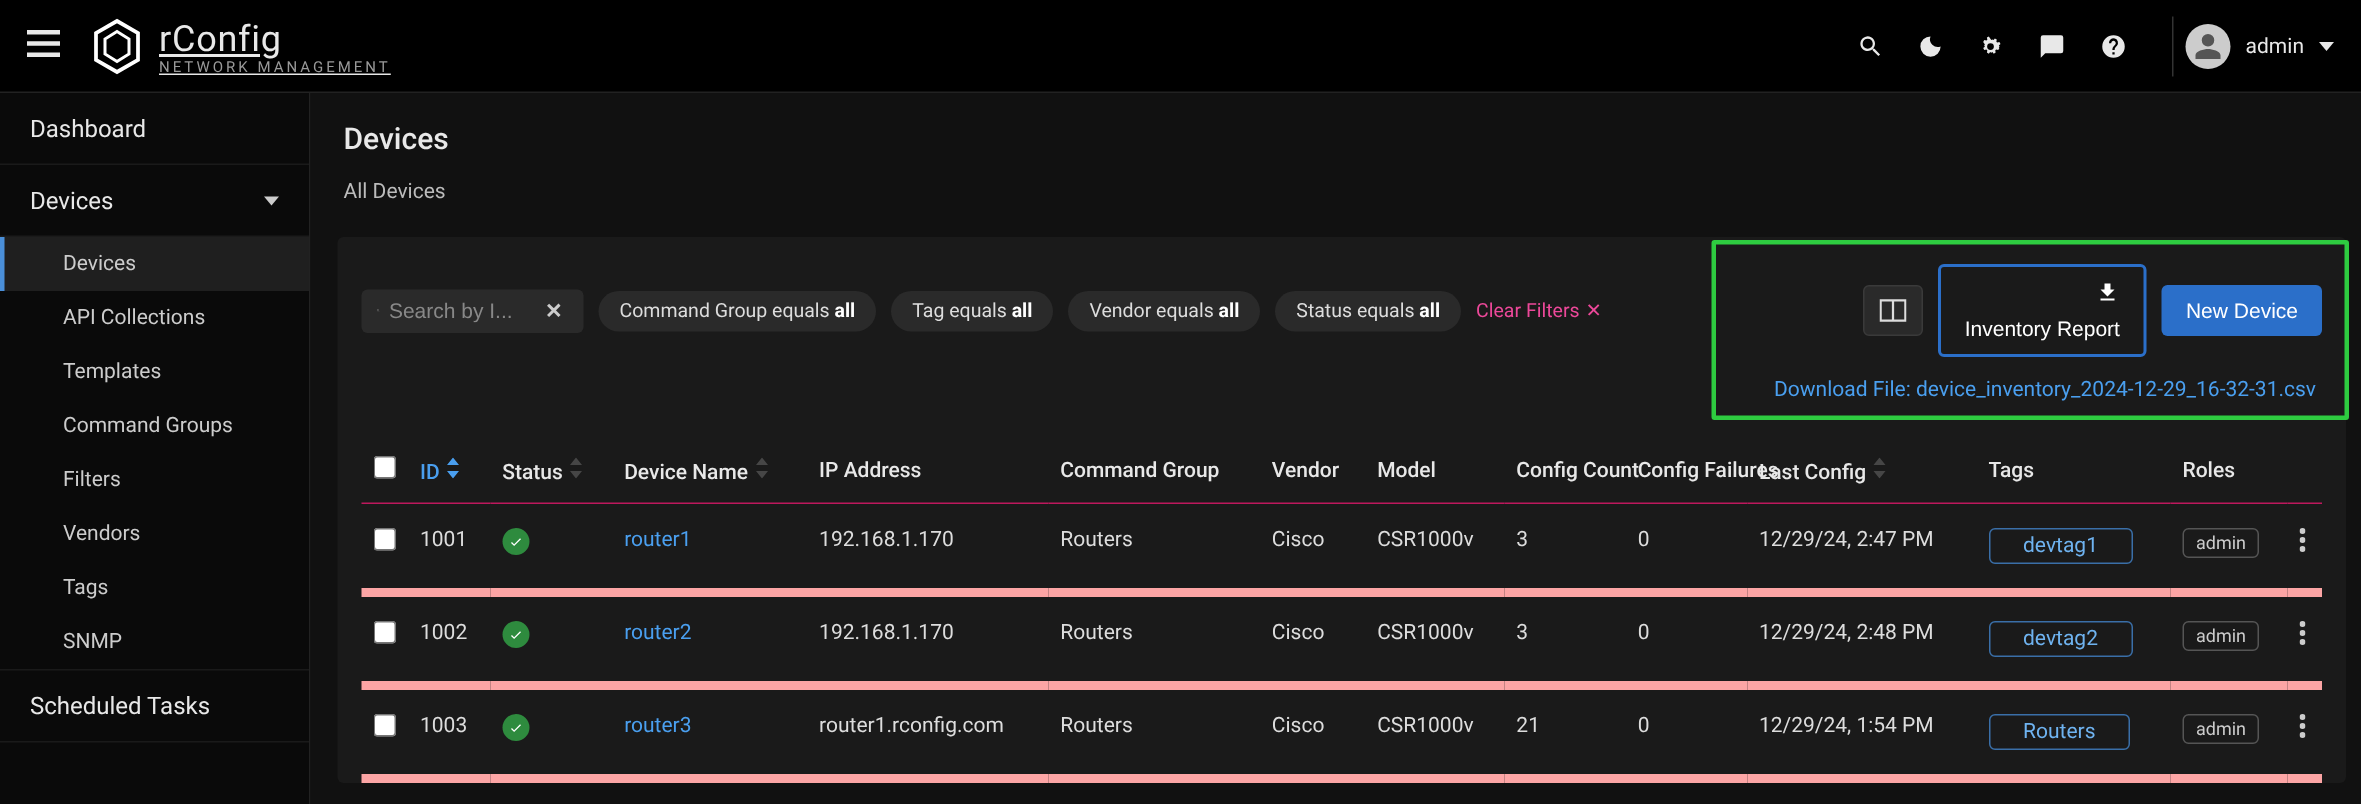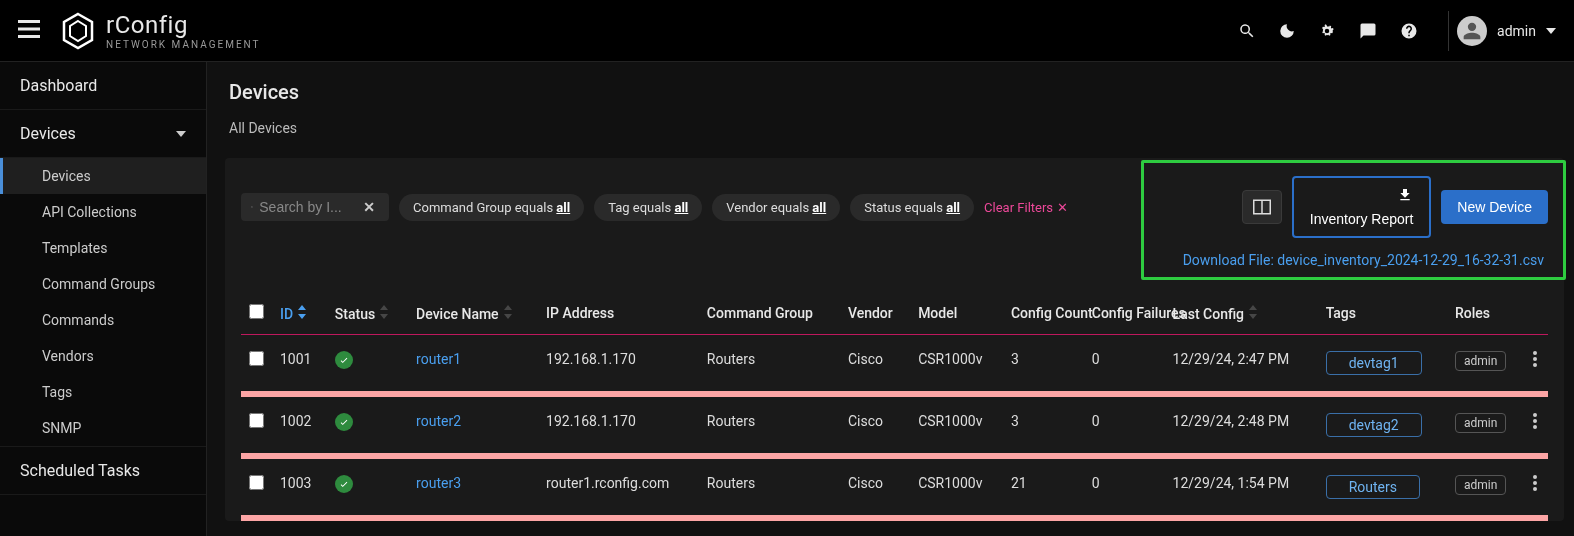--- a/index.html
+++ b/index.html
@@ -15,21 +15,21 @@
 .topbar {
   height: 62px;
   background: #000;
   display: flex;
   align-items: center;
   padding: 0 18px;
   border-bottom: 1px solid #222;
 }
 .hamburger { cursor: pointer; margin-right: 18px; }
 .hamburger svg { fill: #e8e8e8; }
-.logo { display: flex; align-items: center; gap: 8px; }
+.logo { display: flex; align-items: flex-end; gap: 8px; text-decoration: underline; }
 .logo-text { display: flex; flex-direction: column; }
 .brand-name { font-size: 24px; font-weight: 400; letter-spacing: 0.5px; }
 .brand-sub { font-size: 10px; letter-spacing: 2px; color: #999; }
 .topbar-spacer { flex: 1; }
 .topbar-icons { display: flex; align-items: center; gap: 22px; margin-right: 22px; }
 .topbar-icons svg { fill: #e8e8e8; cursor: pointer; }
 .divider-v { width: 1px; height: 40px; background: #333; margin: 0 8px; }
 .user-menu { display: flex; align-items: center; gap: 10px; cursor: pointer; }
 .avatar-circle { width: 30px; height: 30px; border-radius: 50%; background: #ccc; display:flex; align-items:center; justify-content:center; }
 .avatar-circle svg { fill: #555; }
@@ -82,21 +82,21 @@
 .search-wrap svg { fill: #888; margin-right: 6px; }
 .search-input { background: transparent; border: none; color: #ccc; font-size: 14px; outline: none; flex:1; width: 100px; }
 .search-input::placeholder { color: #888; }
 .clear-x { color: #ccc; cursor: pointer; padding: 0 4px; font-weight: bold; }
 
 .filter-pill {
   background: #2a2a2a; border-radius: 16px;
   padding: 6px 14px; font-size: 13px; color: #ddd;
   white-space: nowrap;
 }
-.filter-pill b { color: #fff; text-decoration: underline; }
+.filter-pill b { color: #fff; }
 .clear-filters { color: #ec4899; font-size: 13px; display:flex; align-items:center; gap:4px; cursor:pointer; white-space:nowrap; }
 
 .right-actions { margin-left: auto; display: flex; align-items: center; gap: 10px; }
 .columns-btn {
   background: #2a2a2a; border: 1px solid #3a3a3a; border-radius: 4px;
   padding: 8px 10px; cursor: pointer; display:flex; align-items:center;
 }
 .columns-btn svg { fill: #ddd; }
 .btn {
   padding: 9px 16px; border-radius: 4px; font-size: 14px;
@@ -219,21 +219,21 @@
       <span>Dashboard</span>
     </div>
     <div class="nav-section-title">
       <span>Devices</span>
       <div class="chev"></div>
     </div>
     <div class="nav-item active">Devices</div>
     <div class="nav-item">API Collections</div>
     <div class="nav-item">Templates</div>
     <div class="nav-item">Command Groups</div>
-    <div class="nav-item">Commands</div>
+    <div class="nav-item">Filters</div>
     <div class="nav-item">Vendors</div>
     <div class="nav-item">Tags</div>
     <div class="nav-item">SNMP</div>
     <div class="nav-section-title" style="border-top:1px solid #1a1a1a;">
       <span>Scheduled Tasks</span>
     </div>
   </div>
 
   <div class="main">
     <div class="header-block">

